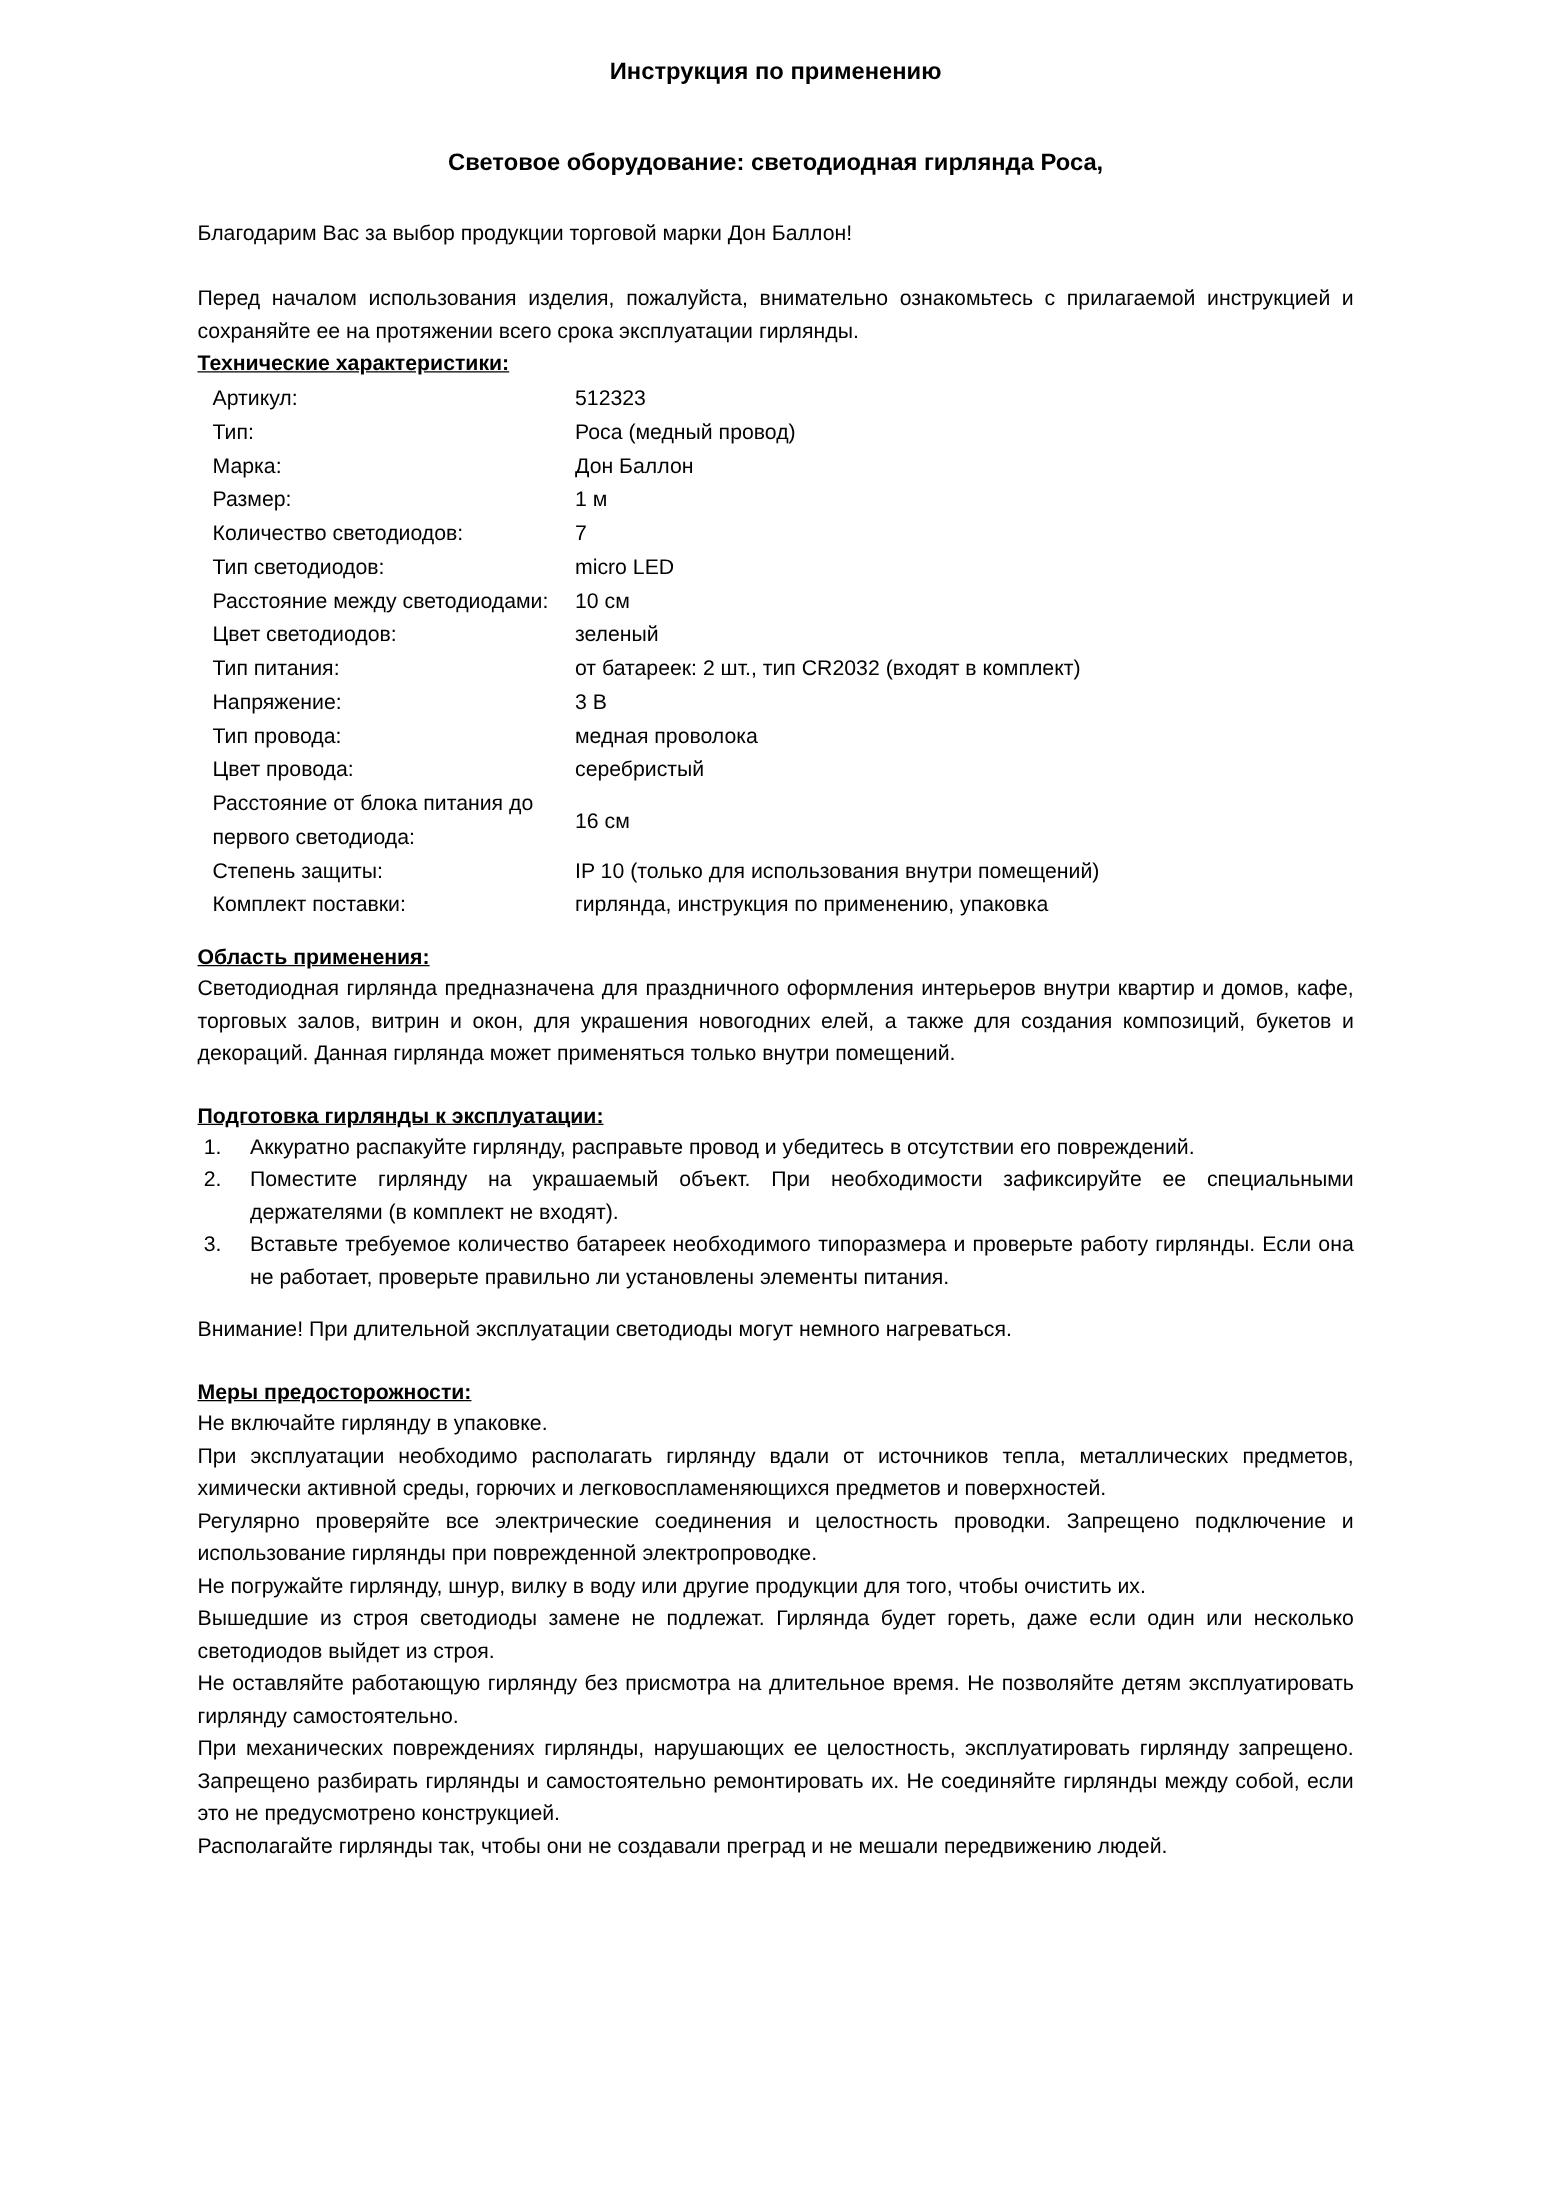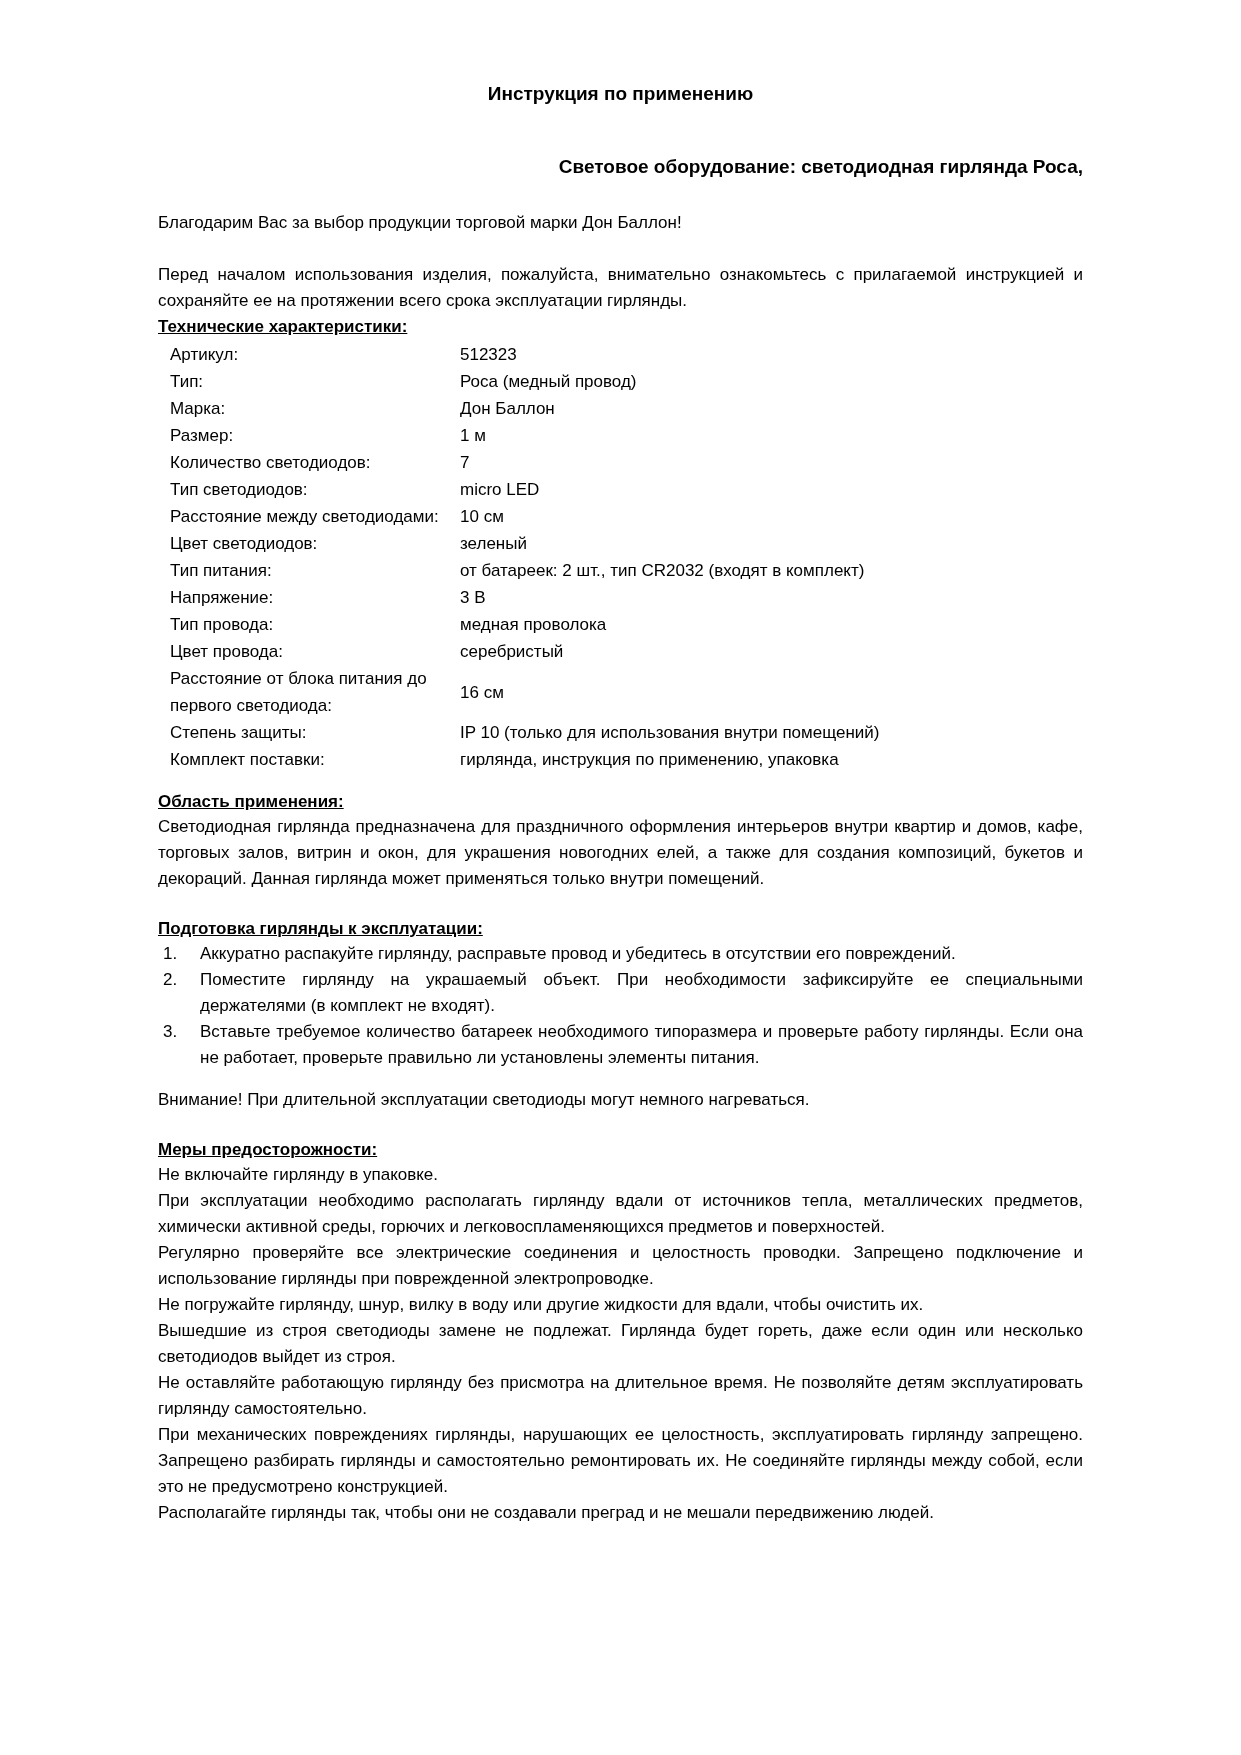--- a/index.html
+++ b/index.html
@@ -7,36 +7,36 @@
     position: relative;
     width: 1241px;
     height: 1755px;
     margin: 0 auto;
     background: #ffffff;
     color: #000000;
     font-family: "Liberation Sans", "DejaVu Sans", sans-serif;
     font-size: 17px;
     line-height: 26px;
     box-sizing: border-box;
-    padding: 82px 158px 40px 158px;
+    padding: 46px 158px 40px 158px;
     overflow: hidden;
   }
   .doc-title {
     margin: 0 0 46px 0;
     font-size: 19px;
     line-height: 24px;
     font-weight: bold;
     text-align: center;
   }
   .product-title {
     margin: 0 0 28px 0;
     font-size: 19px;
     line-height: 30px;
     font-weight: bold;
-    text-align: right;
+    text-align: center;
   }
   .p { margin: 0; text-align: justify; }
   .p-thanks { margin-bottom: 26px; text-align: left; }
   .p-notice { }
   .section-heading {
     margin: 0;
     font-size: 17px;
     line-height: 25px;
     font-weight: bold;
     text-align: left;
@@ -164,20 +164,20 @@
     </div>
   </div>
 
   <p class="p mt-warn">Внимание! При длительной эксплуатации светодиоды могут немного нагреваться.</p>
 
   <h3 class="section-heading mt-precautions">Меры предосторожности:</h3>
   <div>
     <p class="p">Не включайте гирлянду в упаковке.</p>
     <p class="p">При эксплуатации необходимо располагать гирлянду вдали от источников тепла, металлических предметов, химически активной среды, горючих и легковоспламеняющихся предметов и поверхностей.</p>
     <p class="p">Регулярно проверяйте все электрические соединения и целостность проводки. Запрещено подключение и использование гирлянды при поврежденной электропроводке.</p>
-    <p class="p">Не погружайте гирлянду, шнур, вилку в воду или другие жидкости для вдали, чтобы очистить их.</p>
+    <p class="p">Не погружайте гирлянду, шнур, вилку в воду или другие продукции для того, чтобы очистить их.</p>
     <p class="p">Вышедшие из строя светодиоды замене не подлежат. Гирлянда будет гореть, даже если один или несколько светодиодов выйдет из строя.</p>
     <p class="p">Не оставляйте работающую гирлянду без присмотра на длительное время. Не позволяйте детям эксплуатировать гирлянду самостоятельно.</p>
     <p class="p">При механических повреждениях гирлянды, нарушающих ее целостность, эксплуатировать гирлянду запрещено. Запрещено разбирать гирлянды и самостоятельно ремонтировать их. Не соединяйте гирлянды между собой, если это не предусмотрено конструкцией.</p>
     <p class="p">Располагайте гирлянды так, чтобы они не создавали преград и не мешали передвижению людей.</p>
   </div>
 
 </div>
 
 </body></html>

